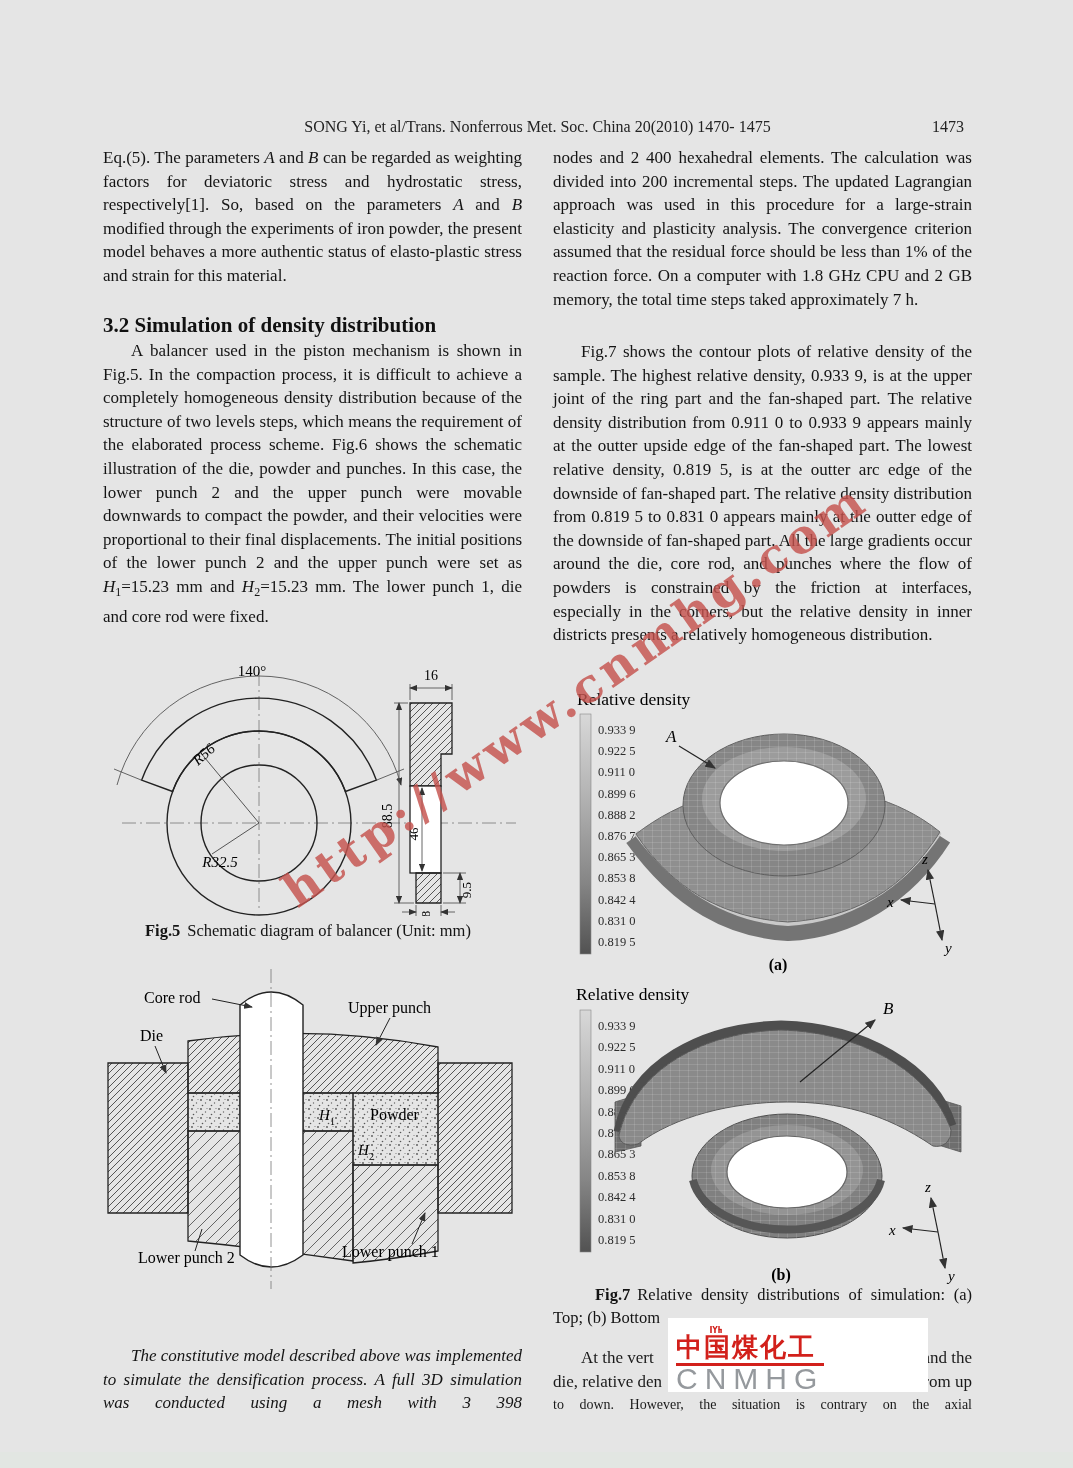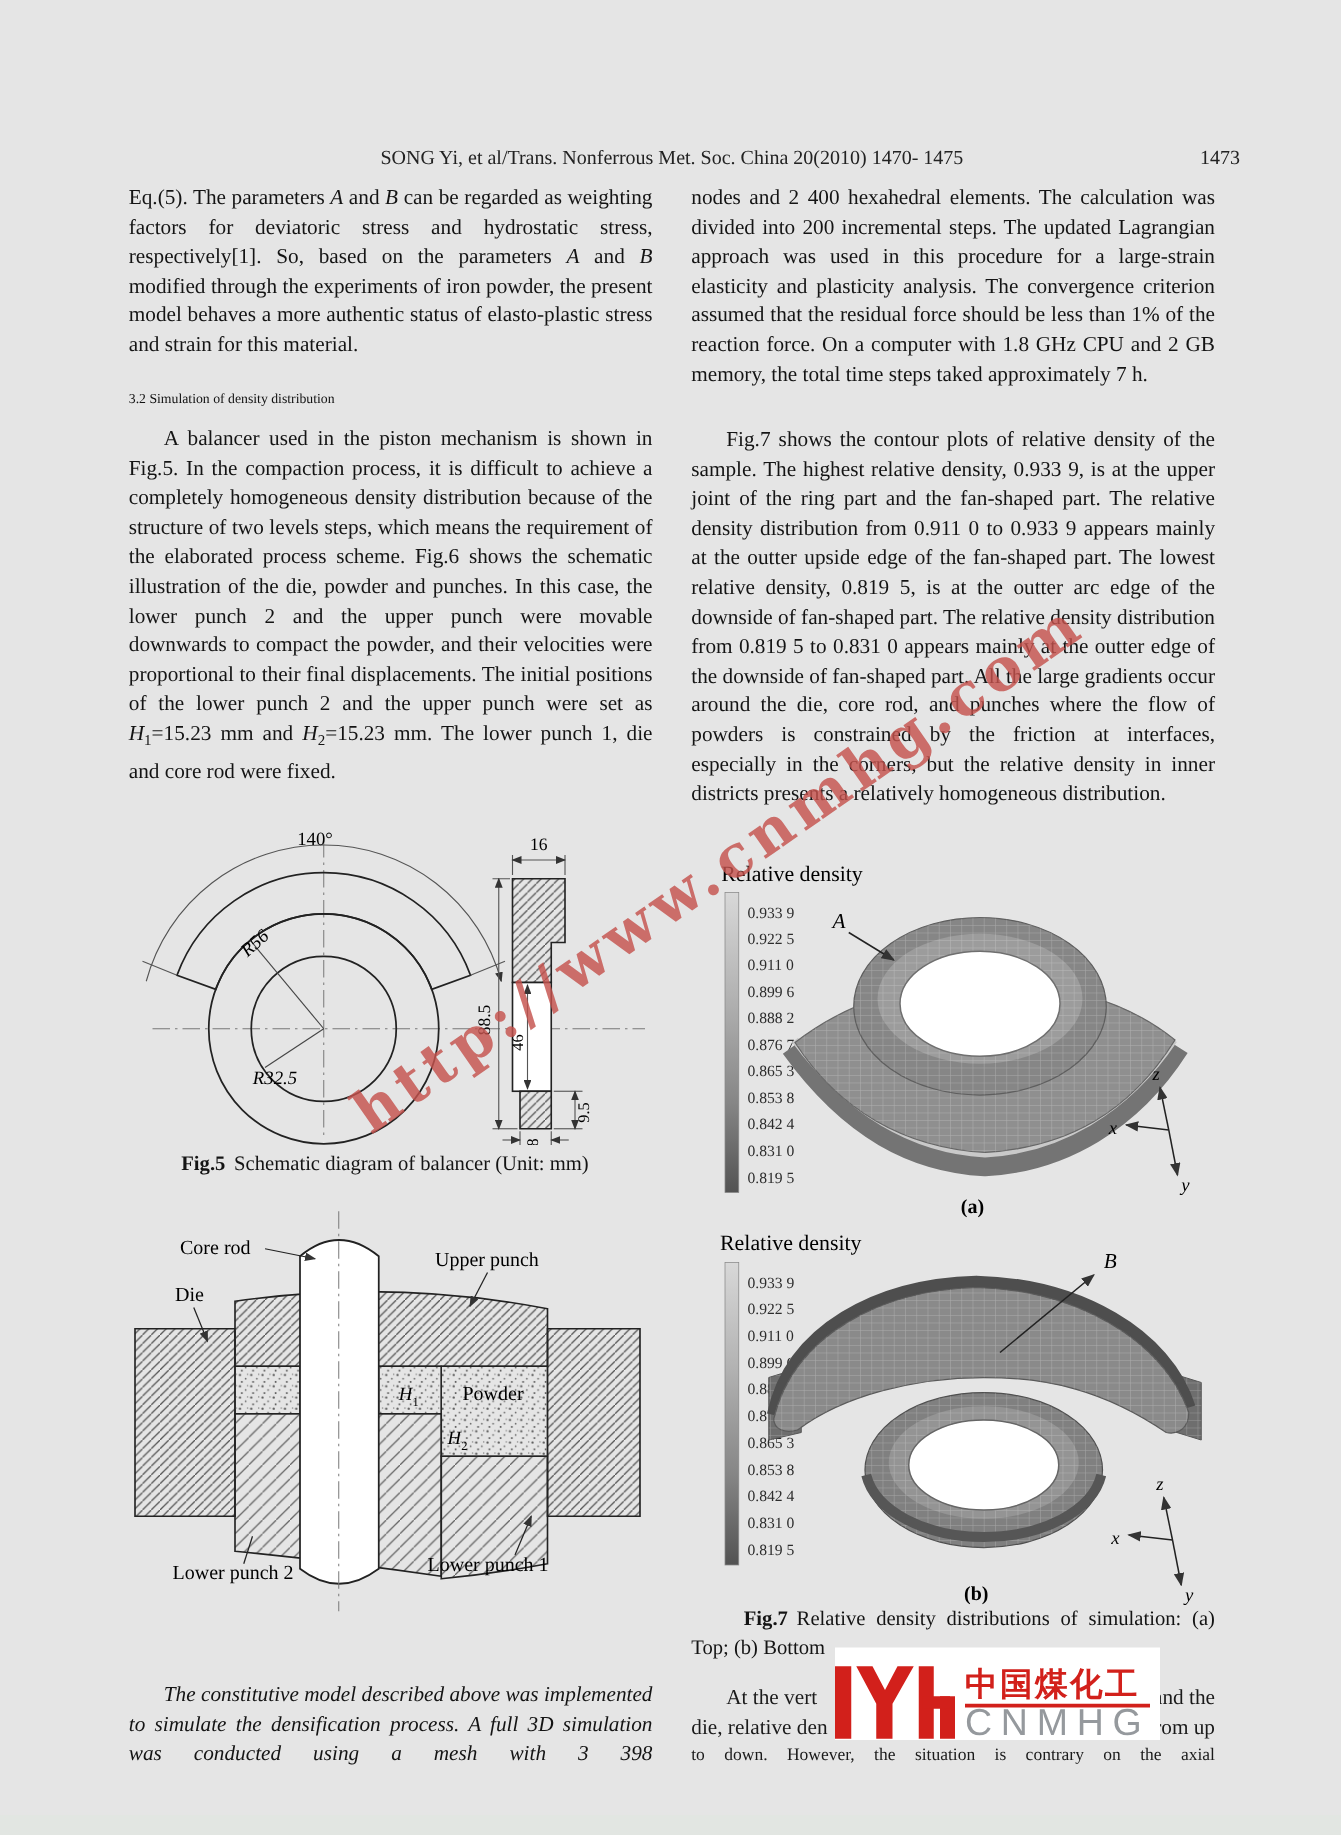--- a/index.html
+++ b/index.html
@@ -3,42 +3,42 @@
 <meta charset="utf-8">
 <style>
   html,body{margin:0;padding:0;background:#ffffff;}
   #page{position:relative;width:1073px;height:1468px;background:#e5e5e5;overflow:hidden;
         font-family:"Liberation Serif", serif;color:#1a1a1a;}
   .abs{position:absolute;}
   .hdr{font-size:16px;color:#222;}
   p.body{font-size:17px;line-height:23.6px;text-align:justify;margin:0;color:#141414;}
   .indent{text-indent:28px;}
   .lastjust{text-align-last:justify;}
-  h3.sec{font-size:11px;margin:0;font-weight:normal;color:#111;}
+  h3.sec{font-size:21px;margin:0;font-weight:bold;color:#111;}
   .caption{font-size:16.5px;line-height:23px;text-align:justify;color:#141414;}
   .caption b{margin-right:7px;margin-left:42px;}
   .fragline{display:flex;justify-content:space-between;font-size:17px;line-height:23.6px;}
   svg text{font-family:"Liberation Serif", serif;}
   .wm{font-family:"DejaVu Serif", serif;font-weight:bold;font-size:47px;letter-spacing:5px;
       color:rgba(196,82,77,0.82);white-space:nowrap;transform:rotate(-35deg);transform-origin:0 50%;}
-  .logo-box{display:flex;align-items:flex-end;background:#fff;}
+  .logo-box{display:flex;align-items:flex-start;background:#fff;flex-direction:column;}
   .logo-cn{font-family:"Liberation Sans", sans-serif;font-weight:bold;font-size:26px;color:#d2201b;
            letter-spacing:2px;line-height:28px;border-bottom:3px solid #d2201b;padding-bottom:2px;}
   .logo-en{font-family:"Liberation Sans", sans-serif;font-size:30px;color:#95999d;letter-spacing:7px;line-height:26px;}
   .botstrip{background:#e2e6e2;}
 </style>
 </head>
 <body>
 
 <div id="page">
 
   <div class="abs hdr" style="left:103px;top:118px;width:869px;text-align:center;">
     <span>SONG Yi, et al/Trans. Nonferrous Met. Soc. China 20(2010) 1470- 1475</span>
   </div>
-  <div class="abs hdr" style="left:932px;top:118px;width:60px;text-align:right;">1473</div>
+  <div class="abs hdr" style="left:932px;top:118px;width:60px;text-align:left;">1473</div>
 
   <p class="body abs" style="left:103px;top:146px;width:419px;"><span>Eq.(5). The parameters </span><span style="font-style: italic;">A</span><span> and </span><span style="font-style: italic;">B</span><span> can be regarded as weighting factors for deviatoric stress and hydrostatic stress, respectively[1]. So, based on the parameters </span><span style="font-style: italic;">A</span><span> and </span><span style="font-style: italic;">B</span><span> modified through the experiments of iron powder, the present model behaves a more authentic status of elasto-plastic stress and strain for this material.</span></p>
 
   <h3 class="sec abs" style="left:103px;top:313px;width:419px;">3.2 Simulation of density distribution</h3>
 
   <p class="body abs indent" style="left:103px;top:339px;width:419px;"><span>A balancer used in the piston mechanism is shown in Fig.5. In the compaction process, it is difficult to achieve a completely homogeneous density distribution because of the structure of two levels steps, which means the requirement of the elaborated process scheme. Fig.6 shows the schematic illustration of the die, powder and punches. In this case, the lower punch 2 and the upper punch were movable downwards to compact the powder, and their velocities were proportional to their final displacements. The initial positions of the lower punch 2 and the upper punch were set as </span><span style="font-style: italic;">H</span><sub style="font-size: 12px;">1</sub><span>=15.23 mm and </span><span style="font-style: italic;">H</span><sub style="font-size: 12px;">2</sub><span>=15.23 mm. The lower punch 1, die and core rod were fixed.</span></p>
 
   <svg class="abs" style="left:100px;top:658px;" width="420" height="258" viewBox="0 0 420 258">
     <defs>
       <marker id="arr" markerWidth="9" markerHeight="7" refX="8" refY="3.5" orient="auto">

